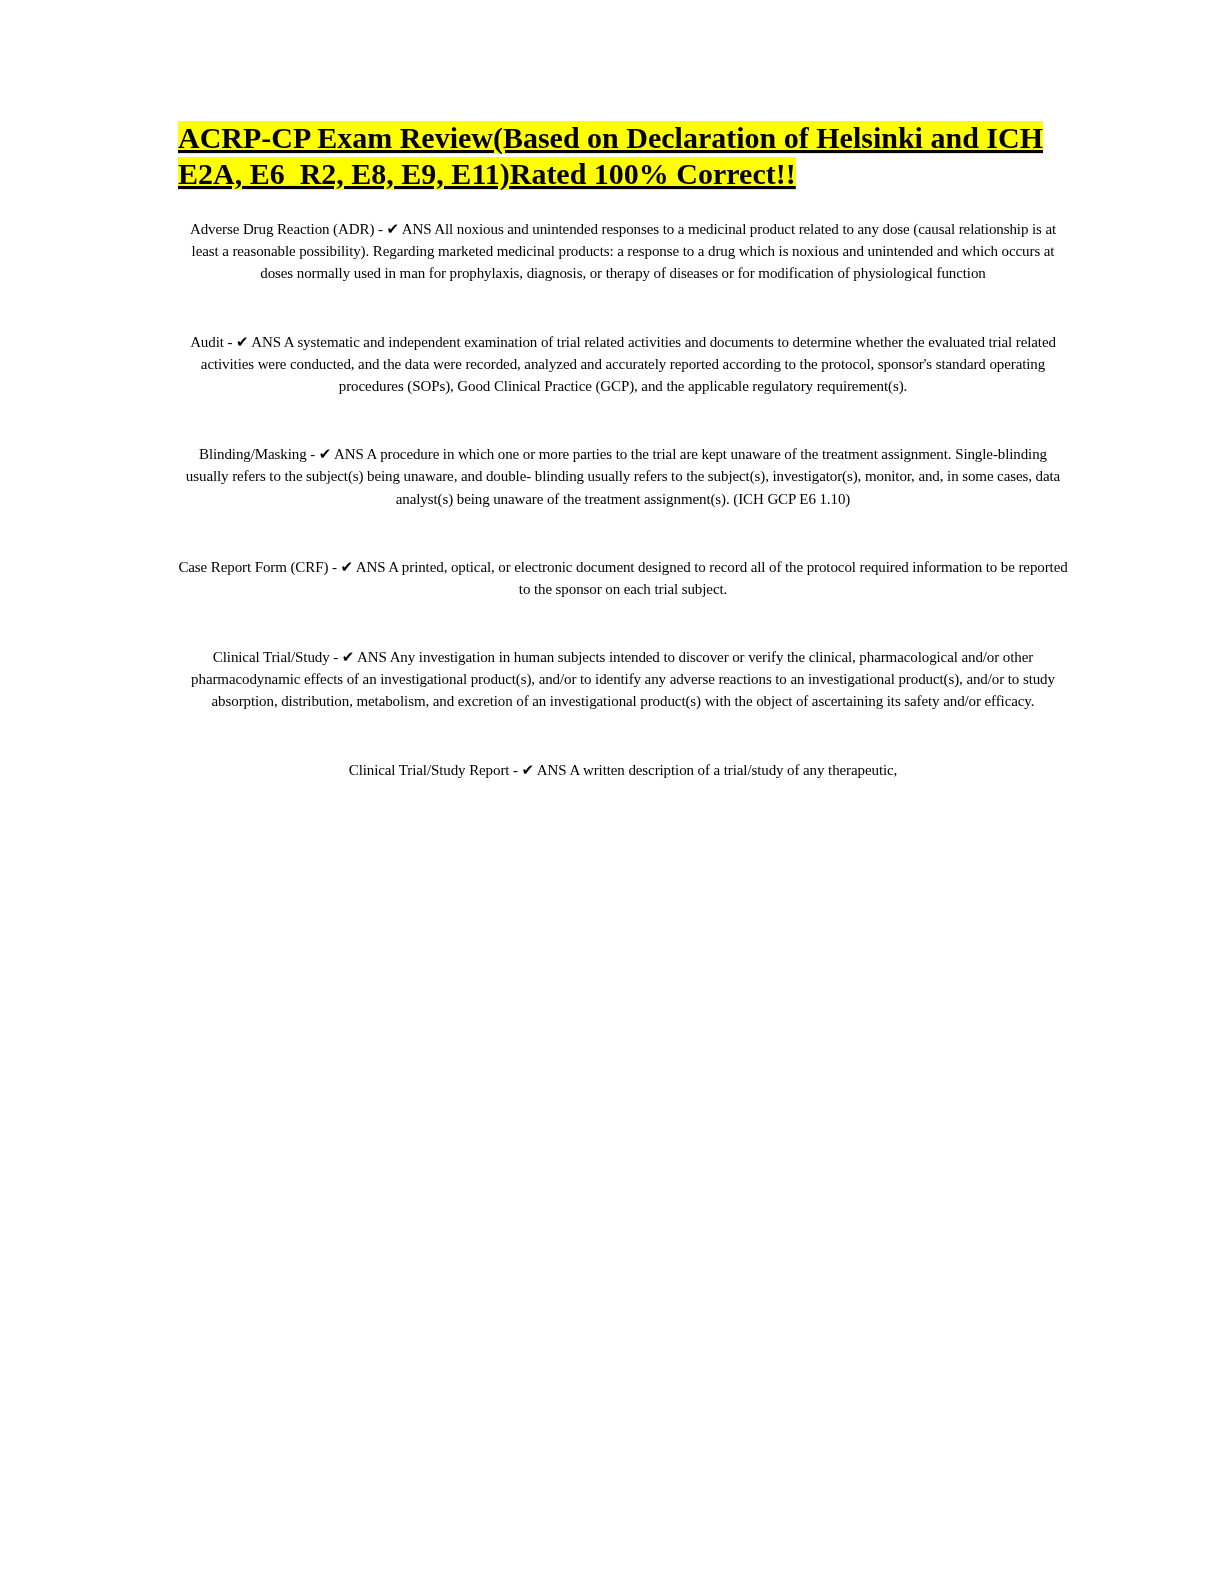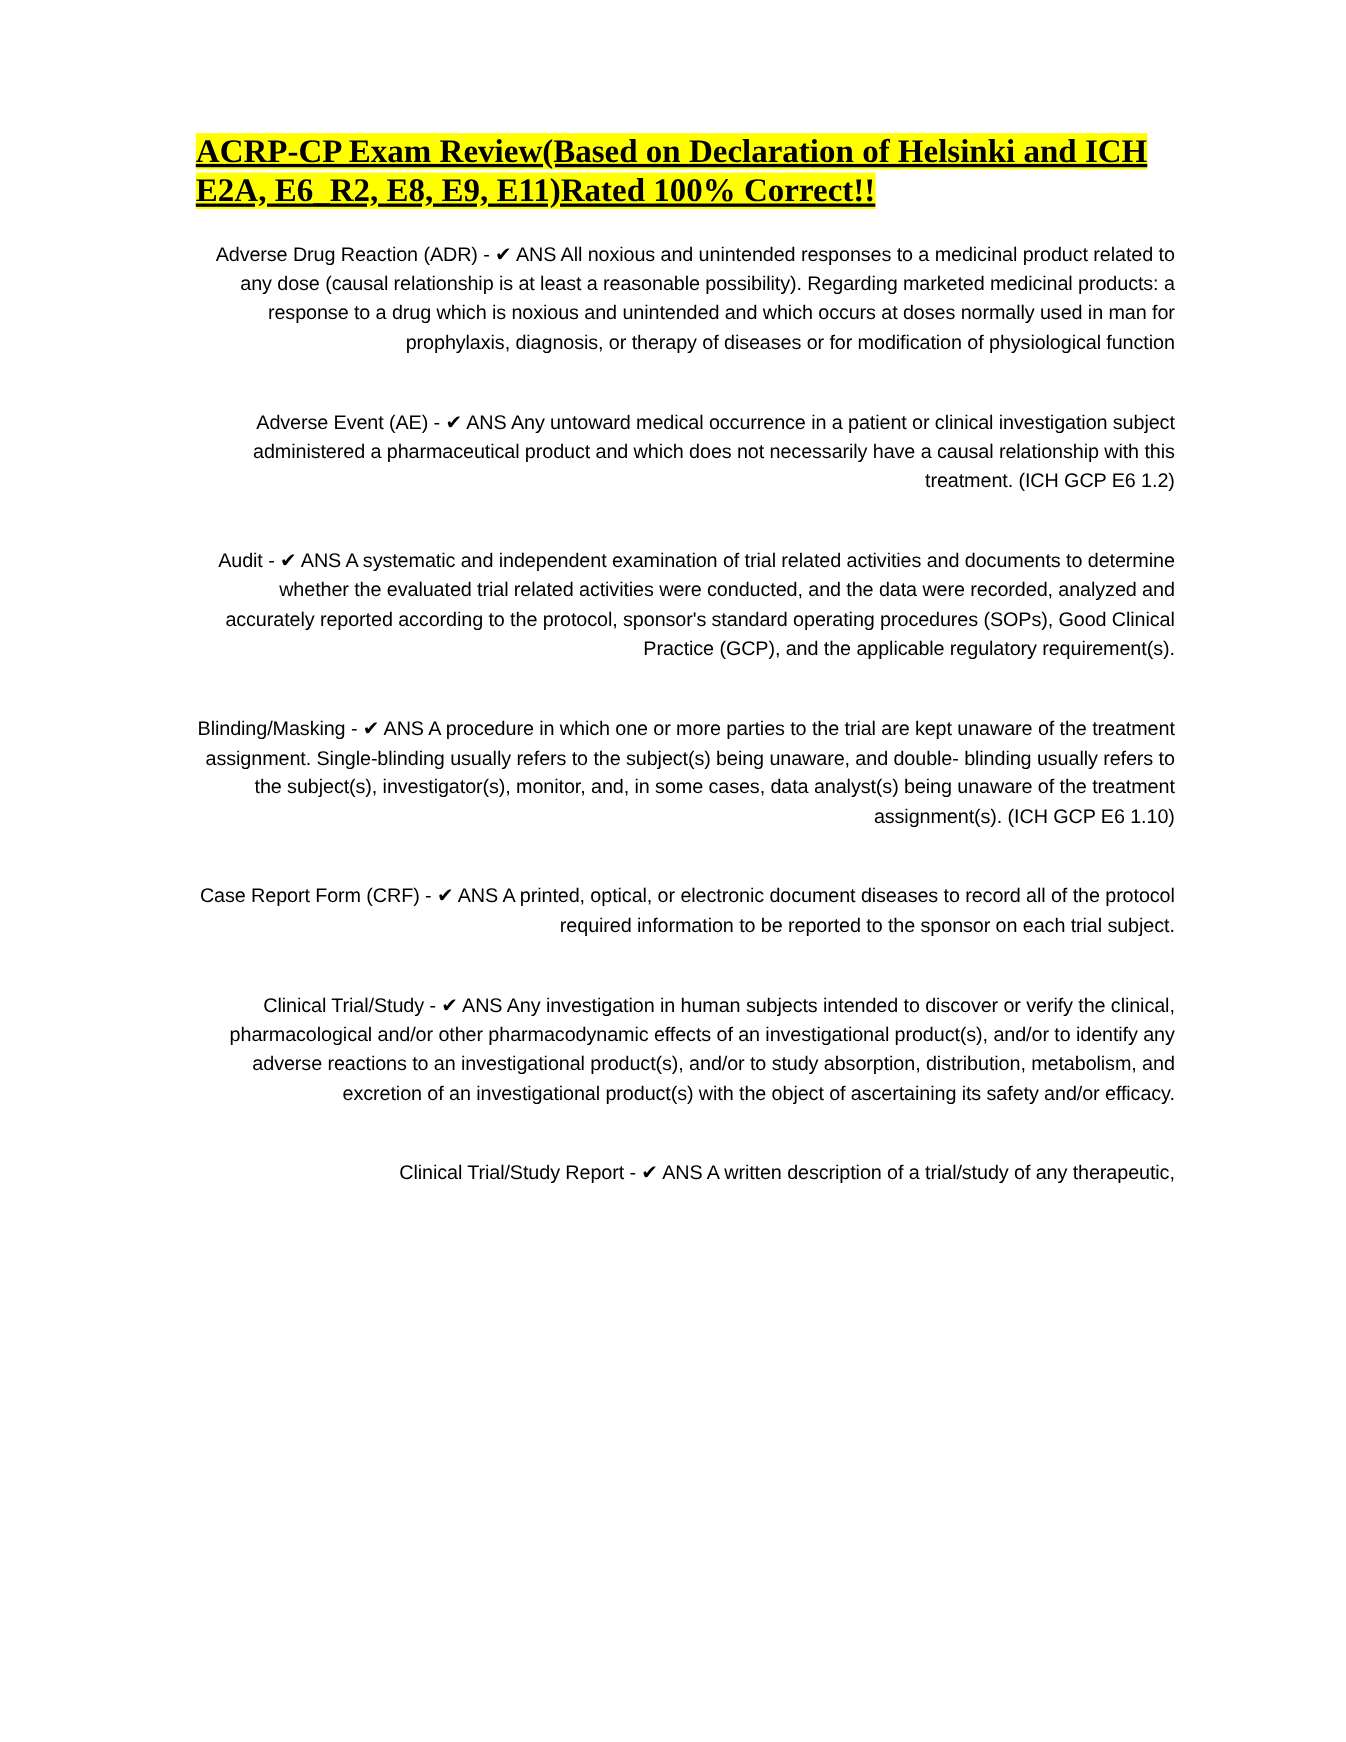--- a/index.html
+++ b/index.html
@@ -33,41 +33,41 @@
   .title-wrap {
     margin: 0 0 26px 0;
     max-width: 880px;
   }
   .hl {
     background: #ffff00;
     box-decoration-break: clone;
     -webkit-box-decoration-break: clone;
   }
   .entry {
-    font-size: 18px;
+    font-size: 15px;
     line-height: 1.48;
     margin: 0 0 46px 0;
     max-width: 890px;
-    text-align: right;
+    text-align: center;
     letter-spacing: -0.1px;
+    font-family: Liberation Serif, serif;
   }
   .entry:last-child {
     margin-bottom: 12px;
   }
 </style>
 </head>
 <body>
 
 <div class="page">
 
   <div class="title-wrap">
     <h1 class="doc-title"><span class="hl">ACRP-CP Exam Review(Based on Declaration of Helsinki and ICH E2A, E6_R2, E8, E9, E11)Rated 100% Correct!!</span></h1>
   </div>
 
   <p class="entry">Adverse Drug Reaction (ADR) - ✔ ANS All noxious and unintended responses to a medicinal product related to any dose (causal relationship is at least a reasonable possibility). Regarding marketed medicinal products: a response to a drug which is noxious and unintended and which occurs at doses normally used in man for prophylaxis, diagnosis, or therapy of diseases or for modification of physiological function</p>
-  <p class="entry">Adverse Event (AE) - ✔ ANS Any untoward medical occurrence in a patient or clinical investigation subject administered a pharmaceutical product and which does not necessarily have a causal relationship with this treatment. (ICH GCP E6 1.2)</p>
   <p class="entry">Audit - ✔ ANS A systematic and independent examination of trial related activities and documents to determine whether the evaluated trial related activities were conducted, and the data were recorded, analyzed and accurately reported according to the protocol, sponsor's standard operating procedures (SOPs), Good Clinical Practice (GCP), and the applicable regulatory requirement(s).</p>
   <p class="entry">Blinding/Masking - ✔ ANS A procedure in which one or more parties to the trial are kept unaware of the treatment assignment. Single-blinding usually refers to the subject(s) being unaware, and double- blinding usually refers to the subject(s), investigator(s), monitor, and, in some cases, data analyst(s) being unaware of the treatment assignment(s). (ICH GCP E6 1.10)</p>
-  <p class="entry">Case Report Form (CRF) - ✔ ANS A printed, optical, or electronic document diseases to record all of the protocol required information to be reported to the sponsor on each trial subject.</p>
+  <p class="entry">Case Report Form (CRF) - ✔ ANS A printed, optical, or electronic document designed to record all of the protocol required information to be reported to the sponsor on each trial subject.</p>
   <p class="entry">Clinical Trial/Study - ✔ ANS Any investigation in human subjects intended to discover or verify the clinical, pharmacological and/or other pharmacodynamic effects of an investigational product(s), and/or to identify any adverse reactions to an investigational product(s), and/or to study absorption, distribution, metabolism, and excretion of an investigational product(s) with the object of ascertaining its safety and/or efficacy.</p>
   <p class="entry">Clinical Trial/Study Report - ✔ ANS A written description of a trial/study of any therapeutic,</p>
 
 </div>
 
 </body></html>

